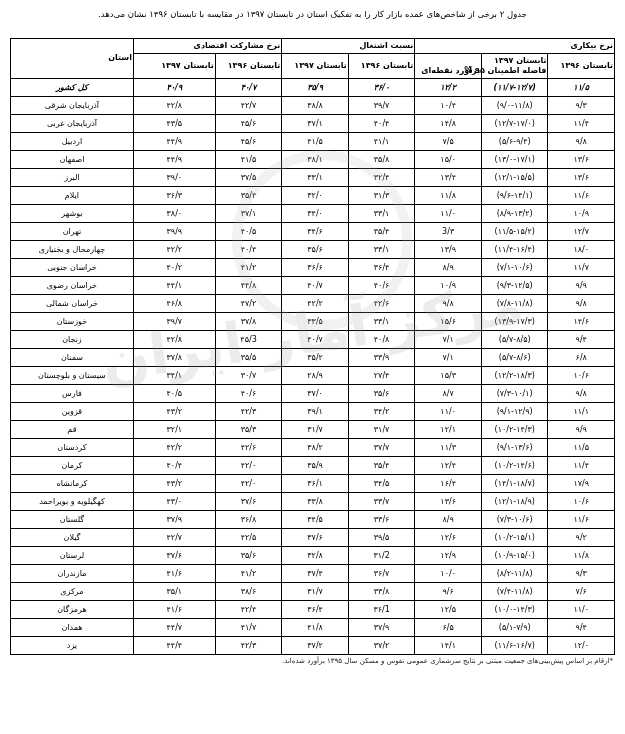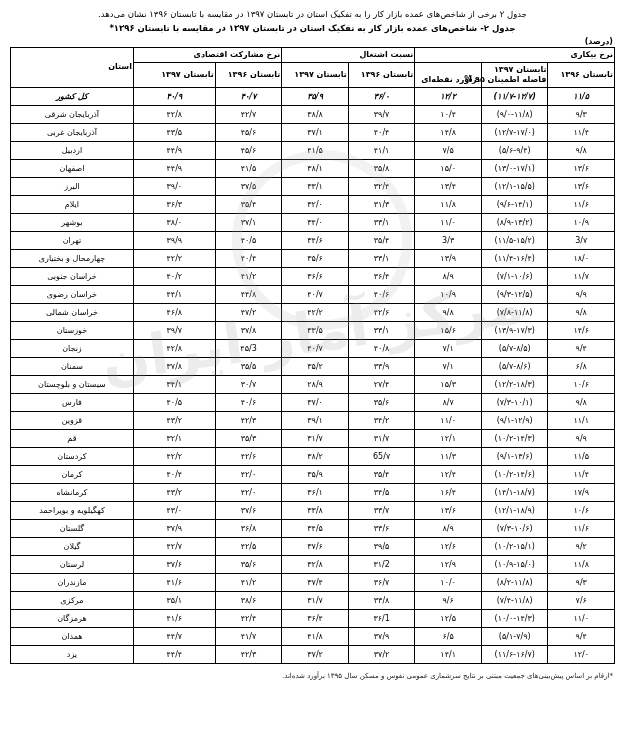--- a/index.html
+++ b/index.html
@@ -20,21 +20,21 @@
     position: relative;
     width: 625px;
     height: 734px;
     box-sizing: border-box;
     padding: 6px 10px 0 10px;
   }
   .intro {
     font-size: 8.5px;
     line-height: 1.5;
     text-align: center;
-    margin: 2px 0 1px 0;
+    margin: 2px 0 17px 0;
     letter-spacing: 0;
   }
   .table-title {
     font-size: 8.5px;
     line-height: 1.5;
     text-align: center;
     font-weight: bold;
     margin: 0 0 2px 0;
   }
   .unit {
@@ -81,21 +81,21 @@
   .colg2 { width: 52px; }
   .colg3 { width: 52px; }
   .colg4 { width: 52px; }
   .colg5 { width: 52px; }
   .colg6 { width: 52px; }
   .colg7 { width: 64px; }
   .colprov { width: 96px; }
   .footnote {
     font-size: 7px;
     text-align: right;
-    margin-top: 8px;
+    margin-top: 2px;
     padding-right: 2px;
     color: #222;
   }
   
   .watermark {
     position: absolute;
     left: 0; top: 0;
     width: 625px; height: 734px;
     pointer-events: none;
     z-index: 5;
@@ -127,22 +127,20 @@
 <body>
 
 <div class="page">
 
   <div class="watermark">
     <div class="wm-circle"></div>
     <div class="wm-text">مرکز آمار ایران</div>
   </div>
 
   <p class="intro">جدول ۲ برخی از شاخص‌های عمده بازار کار را به تفکیک استان در تابستان ۱۳۹۷ در مقایسه با تابستان ۱۳۹۶ نشان می‌دهد.</p>
-  <p class="table-title">جدول ۲- شاخص‌های عمده بازار کار به تفکیک استان در تابستان ۱۳۹۷ در مقایسه با تابستان ۱۳۹۶*</p>
-  <div class="unit">(درصد)</div>
 
   <table class="main">
     <colgroup>
       <col class="colg1">
         <col class="colg2">
         <col class="colg3">
         <col class="colg4">
       <col class="colg5">
         <col class="colg6">
         <col class="colg7">
@@ -246,21 +244,21 @@
           <td>۱۰/۹</td>
           <td>(۸/۹-۱۳/۲)</td>
           <td>۱۱/۰</td>
           <td>۳۳/۱</td>
           <td>۳۴/۰</td>
           <td>۳۷/۱</td>
           <td>۳۸/۰</td>
           <td class="prov">بوشهر</td>
         </tr>
         <tr>
-          <td>3/۷</td>
+          <td>۱۲/۷</td>
           <td>(۱۱/۵-۱۵/۲)</td>
           <td>3/۳</td>
           <td>۳۵/۴</td>
           <td>۳۴/۶</td>
           <td>۴۰/۵</td>
           <td>۳۹/۹</td>
           <td class="prov">تهران</td>
         </tr>
         <tr>
           <td>۱۸/۰</td>
@@ -369,21 +367,21 @@
           <td>۳۱/۷</td>
           <td>۳۱/۷</td>
           <td>۳۵/۳</td>
           <td>۳۲/۱</td>
           <td class="prov">قم</td>
         </tr>
         <tr>
           <td>۱۱/۵</td>
           <td>(۹/۱-۱۳/۶)</td>
           <td>۱۱/۳</td>
-          <td>65/۷</td>
+          <td>۳۷/۷</td>
           <td>۳۸/۲</td>
           <td>۴۲/۶</td>
           <td>۴۲/۲</td>
           <td class="prov">کردستان</td>
         </tr>
         <tr>
           <td>۱۱/۴</td>
           <td>(۱۰/۲-۱۴/۶)</td>
           <td>۱۲/۴</td>
           <td>۳۵/۴</td>

